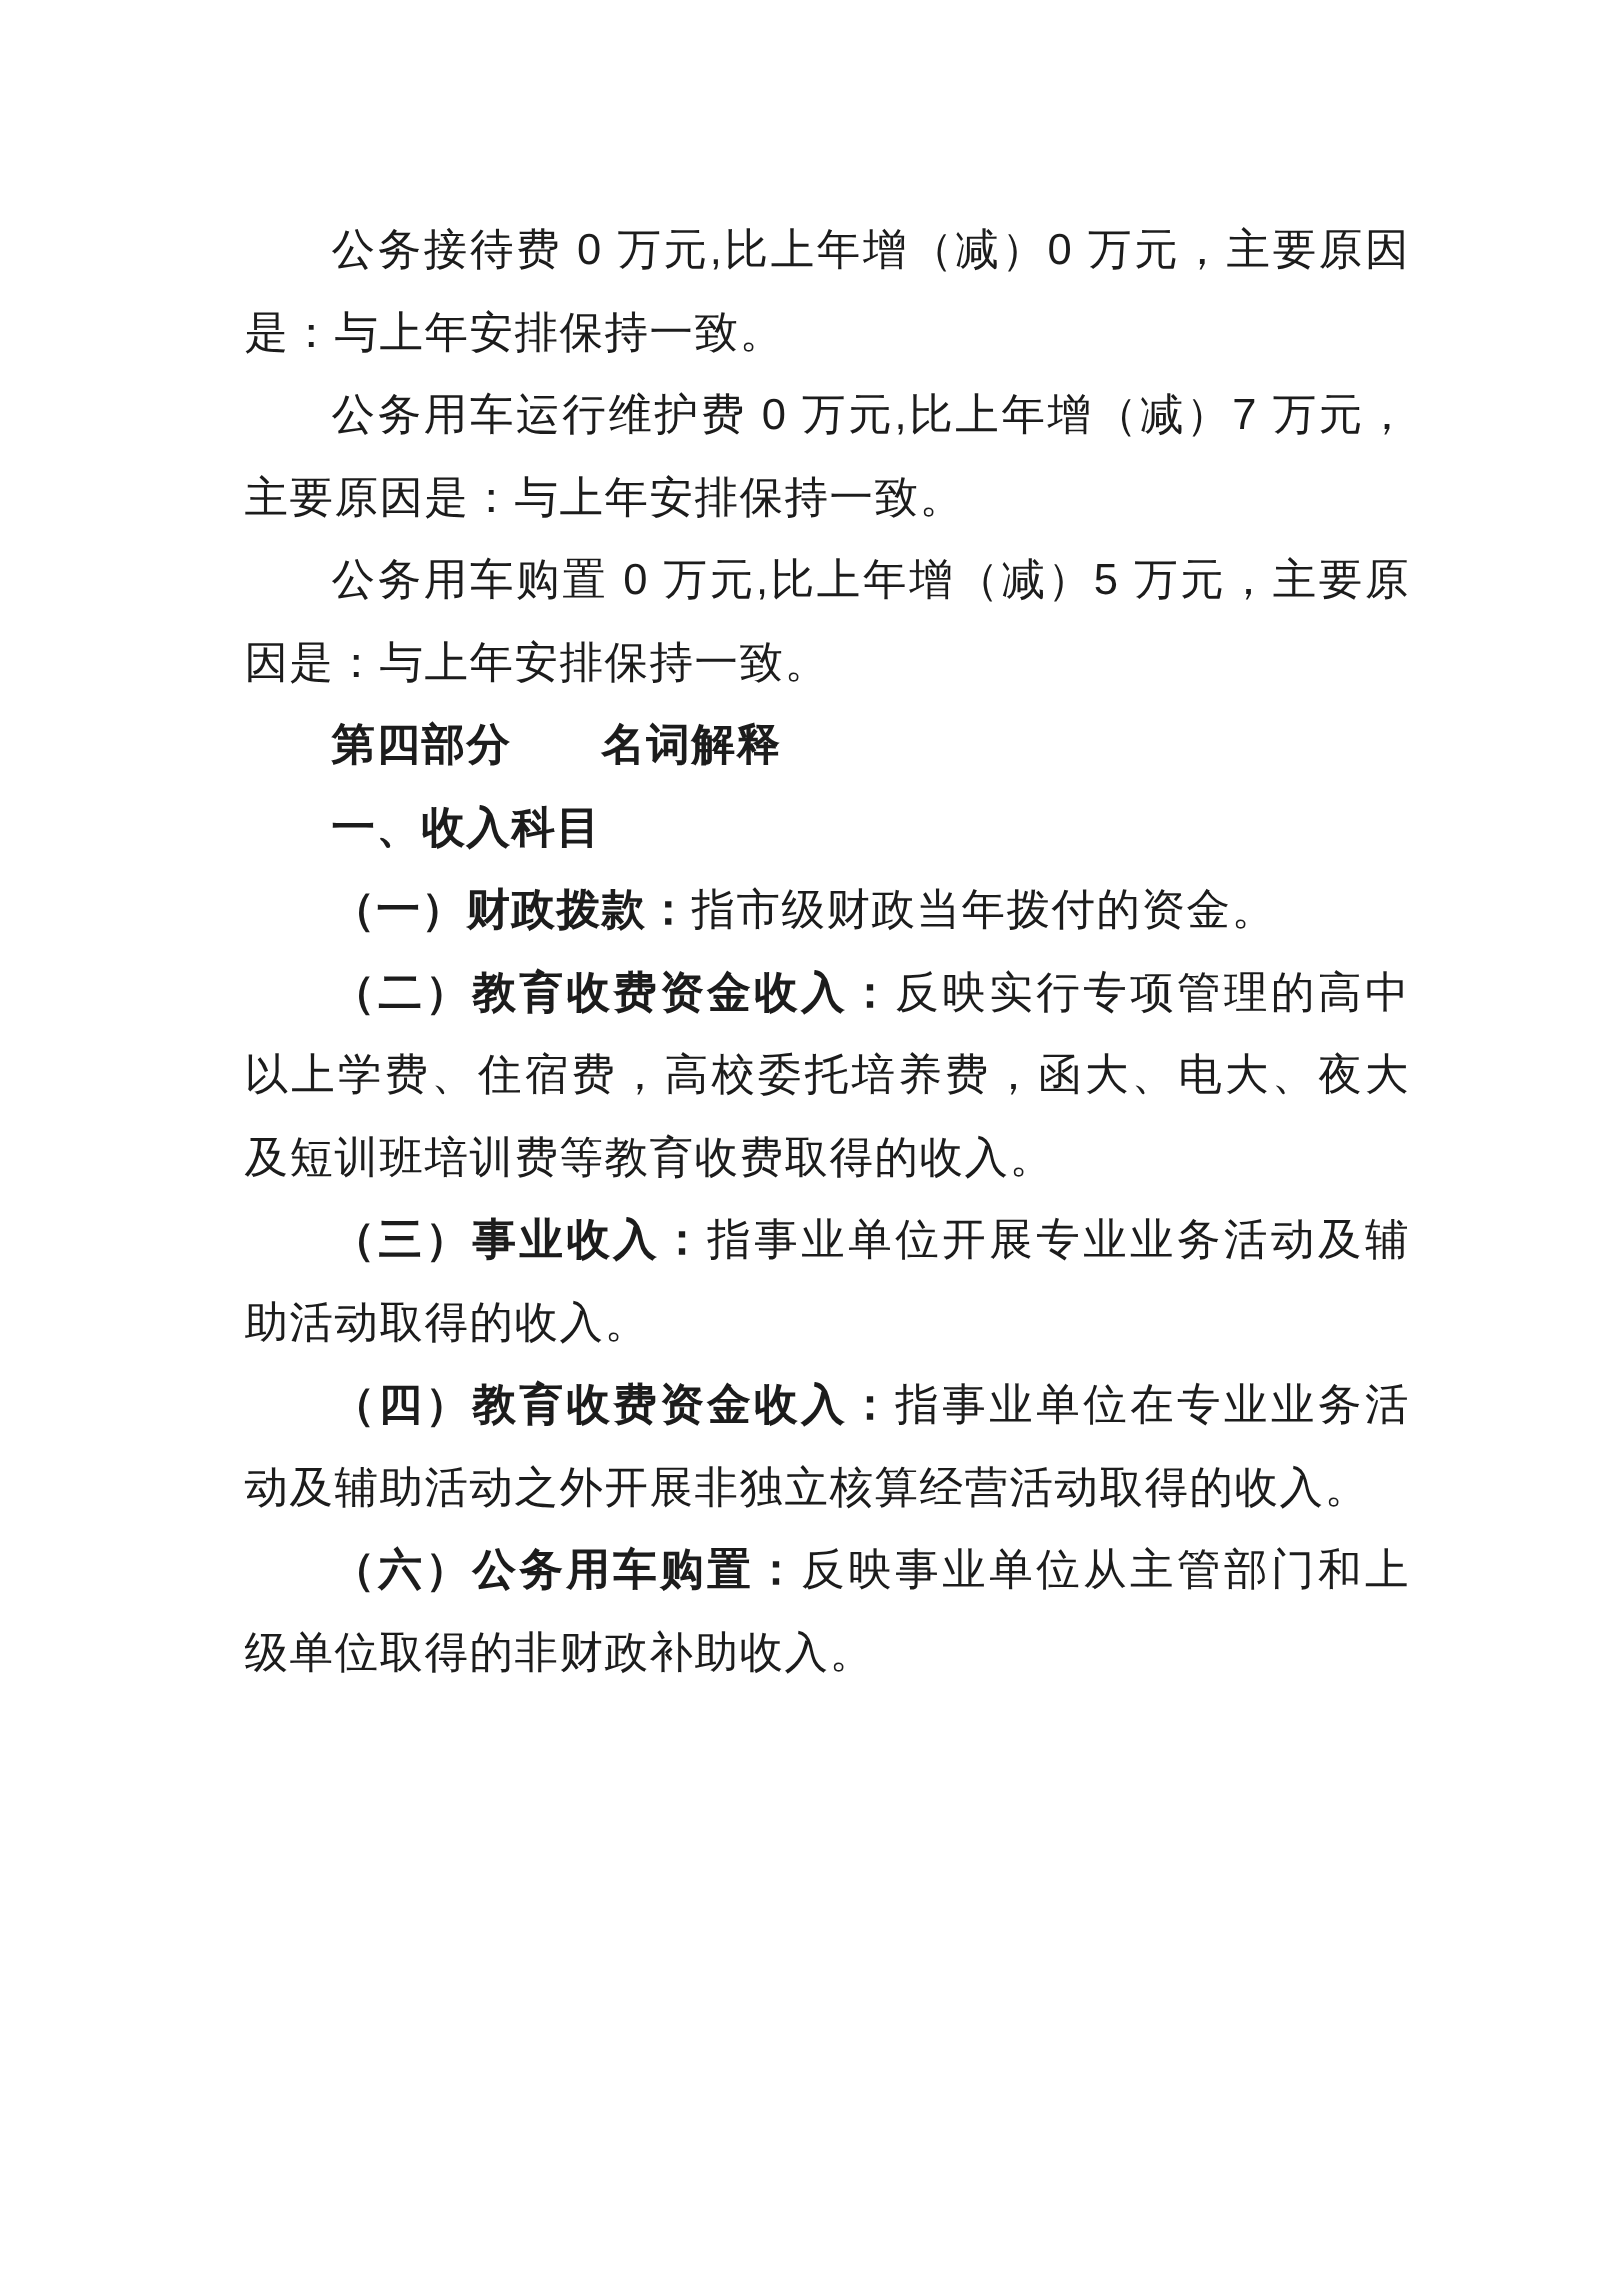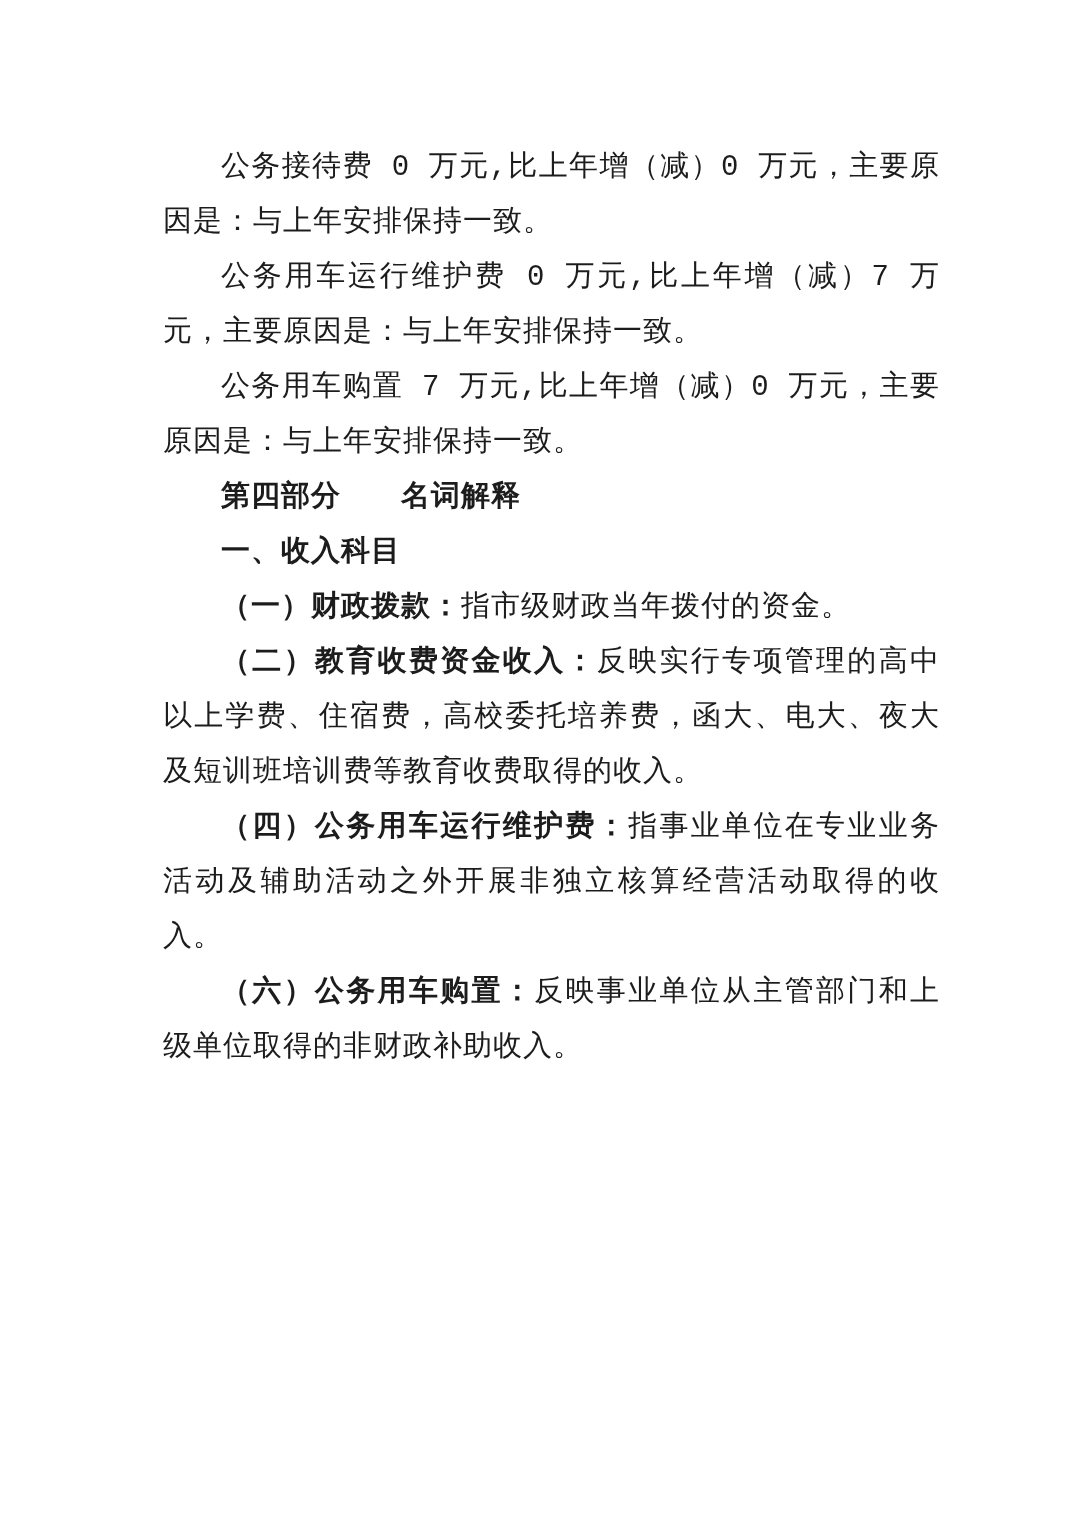--- a/index.html
+++ b/index.html
@@ -8,21 +8,21 @@
     background: #ffffff;
   }
   .page {
     position: relative;
     width: 1074px;
     height: 1520px;
     background: #ffffff;
     box-sizing: border-box;
     padding: 140px 134px 0 163px;
     overflow: hidden;
-    font-family: Liberation Mono, monospace;
+    font-family: Liberation Sans, sans-serif;
     color: #1c1c1c;
   }
   .content p {
     margin: 0;
     font-size: 29px;
     line-height: 55px;
     letter-spacing: 1px;
     text-indent: 58px;
     text-align: justify;
   }
@@ -49,30 +49,31 @@
   }
 </style>
 </head>
 <body>
 
 <div class="page">
   <div class="content">
 
     <p>公务接待费 0 万元,比上年增（减）0 万元，主要原因是：与上年安排保持一致。</p>
     <p>公务用车运行维护费 0 万元,比上年增（减）7 万元，主要原因是：与上年安排保持一致。</p>
-    <p>公务用车购置 7 万元,比上年增（减）0 万元，主要原因是：与上年安排保持一致。</p>
+    <p>公务用车购置 0 万元,比上年增（减）5 万元，主要原因是：与上年安排保持一致。</p>
 
     <p class="part-heading">第四部分　　名词解释</p>
 
     <p class="section-heading">一、收入科目</p>
 
     <p><span class="term">（一）财政拨款：</span><span class="definition">指市级财政当年拨付的资金。</span></p>
 
     <p><span class="term">（二）教育收费资金收入：</span><span class="definition">反映实行专项管理的高中以上学费、住宿费，高校委托培养费，函大、电大、夜大及短训班培训费等教育收费取得的收入。</span></p>
 
+    <p><span class="term">（三）事业收入：</span><span class="definition">指事业单位开展专业业务活动及辅助活动取得的收入。</span></p>
 
-    <p><span class="term">（四）公务用车运行维护费：</span><span class="definition">指事业单位在专业业务活动及辅助活动之外开展非独立核算经营活动取得的收入。</span></p>
+    <p><span class="term">（四）教育收费资金收入：</span><span class="definition">指事业单位在专业业务活动及辅助活动之外开展非独立核算经营活动取得的收入。</span></p>
 
 
     <p><span class="term">（六）公务用车购置：</span><span class="definition">反映事业单位从主管部门和上级单位取得的非财政补助收入。</span></p>
 
   </div>
 </div>
 
 </body></html>

